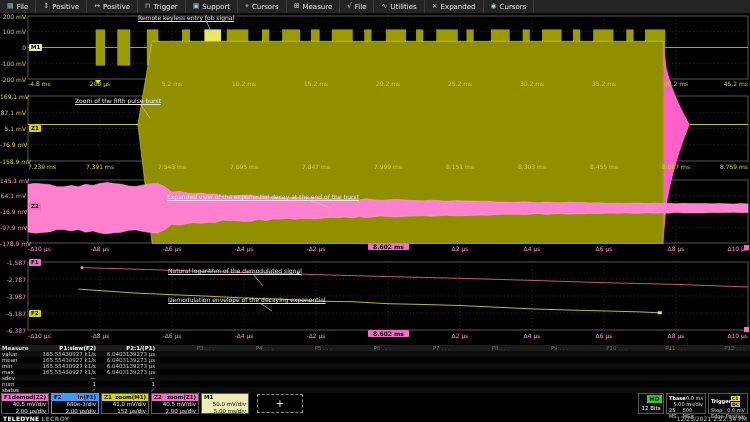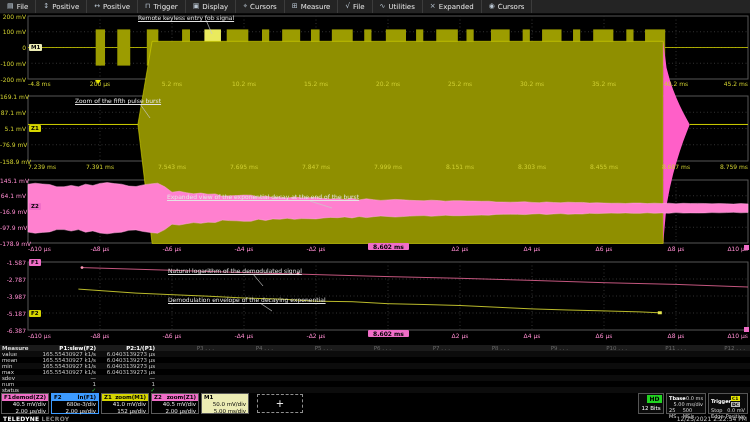--- a/index.html
+++ b/index.html
@@ -91,21 +91,21 @@
       <div class="menu-item">
         <div class="mi-icon">↔</div>
         <div>Positive</div>
       </div>
       <div class="menu-item">
         <div class="mi-icon">⊓</div>
         <div>Trigger</div>
       </div>
       <div class="menu-item">
         <div class="mi-icon">▣</div>
-        <div>Display</div>
+        <div>Support</div>
       </div>
       <div class="menu-item">
         <div class="mi-icon">⌖</div>
         <div>Cursors</div>
       </div>
       <div class="menu-item">
         <div class="mi-icon">⊞</div>
         <div>Measure</div>
       </div>
       <div class="menu-item">

